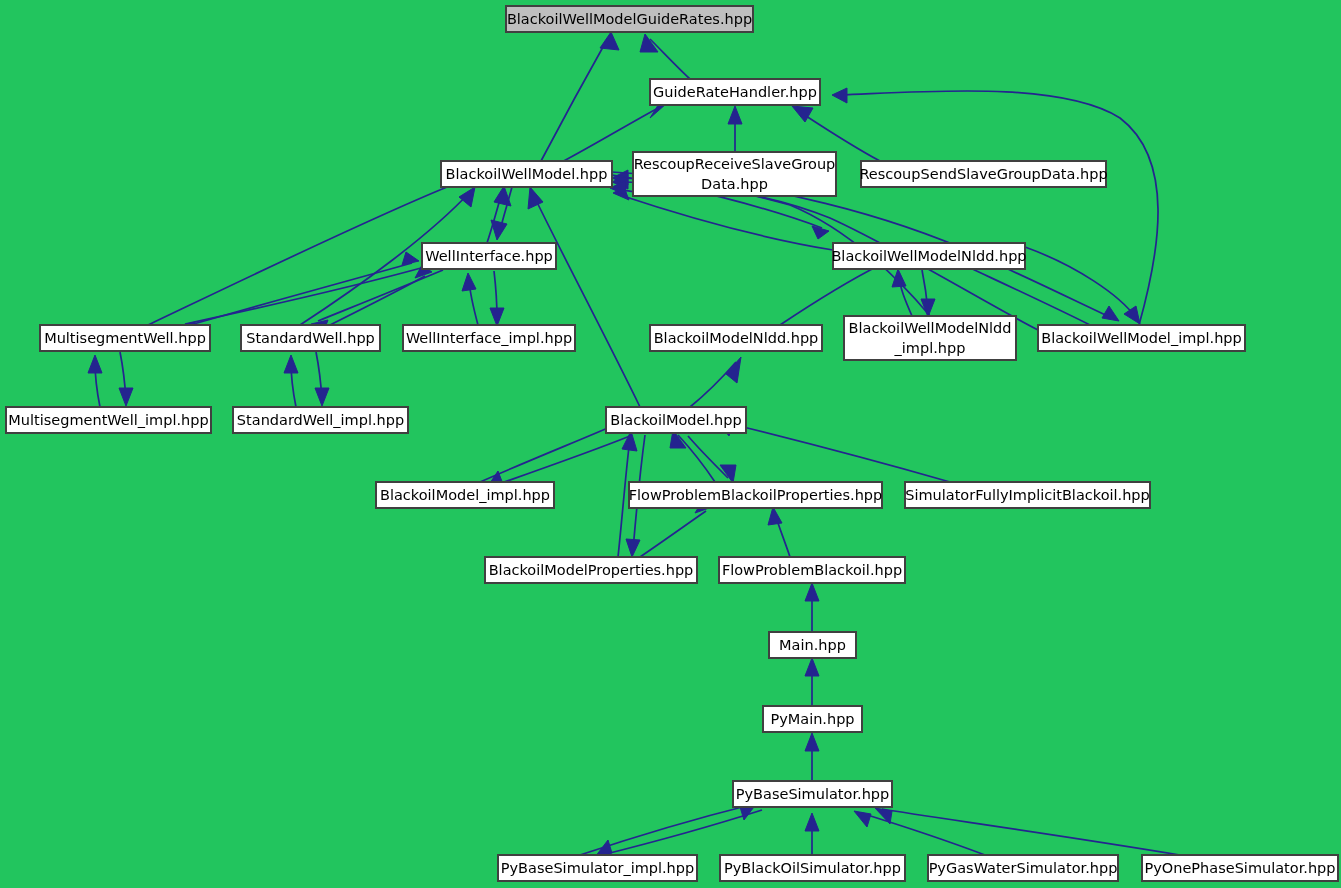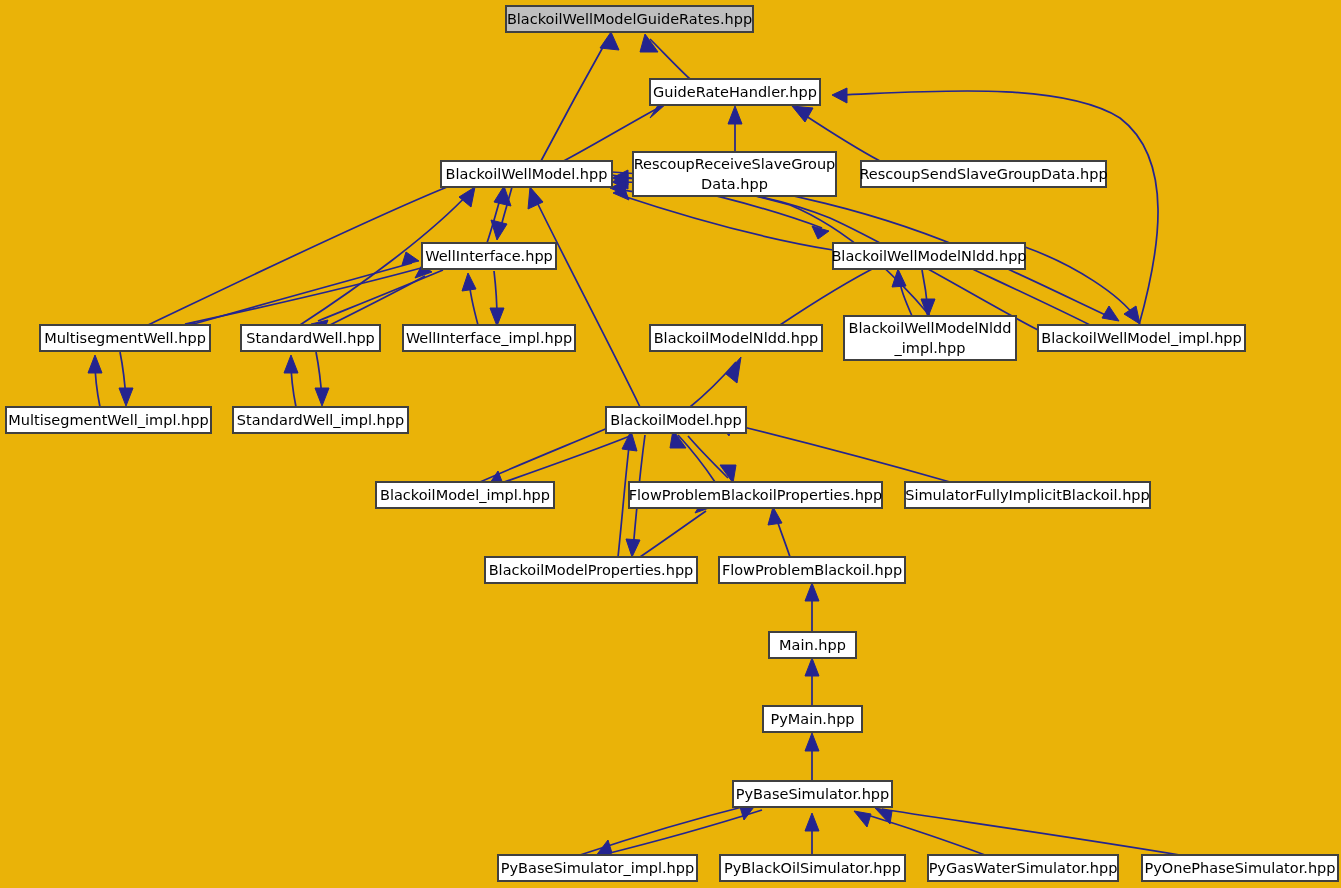--- a/index.html
+++ b/index.html
@@ -4,21 +4,21 @@
 <style>
   html, body {
     margin: 0;
     padding: 0;
     background: #ffffff;
   }
   #graph-root {
     position: relative;
     width: 1341px;
     height: 888px;
-    background: #eab308;
+    background: #22c55e;
     font-family: "DejaVu Sans", "Liberation Sans", sans-serif;
     overflow: hidden;
   }
   svg#dep-graph {
     position: absolute;
     left: 0;
     top: 0;
     width: 1341px;
     height: 888px;
     display: block;

